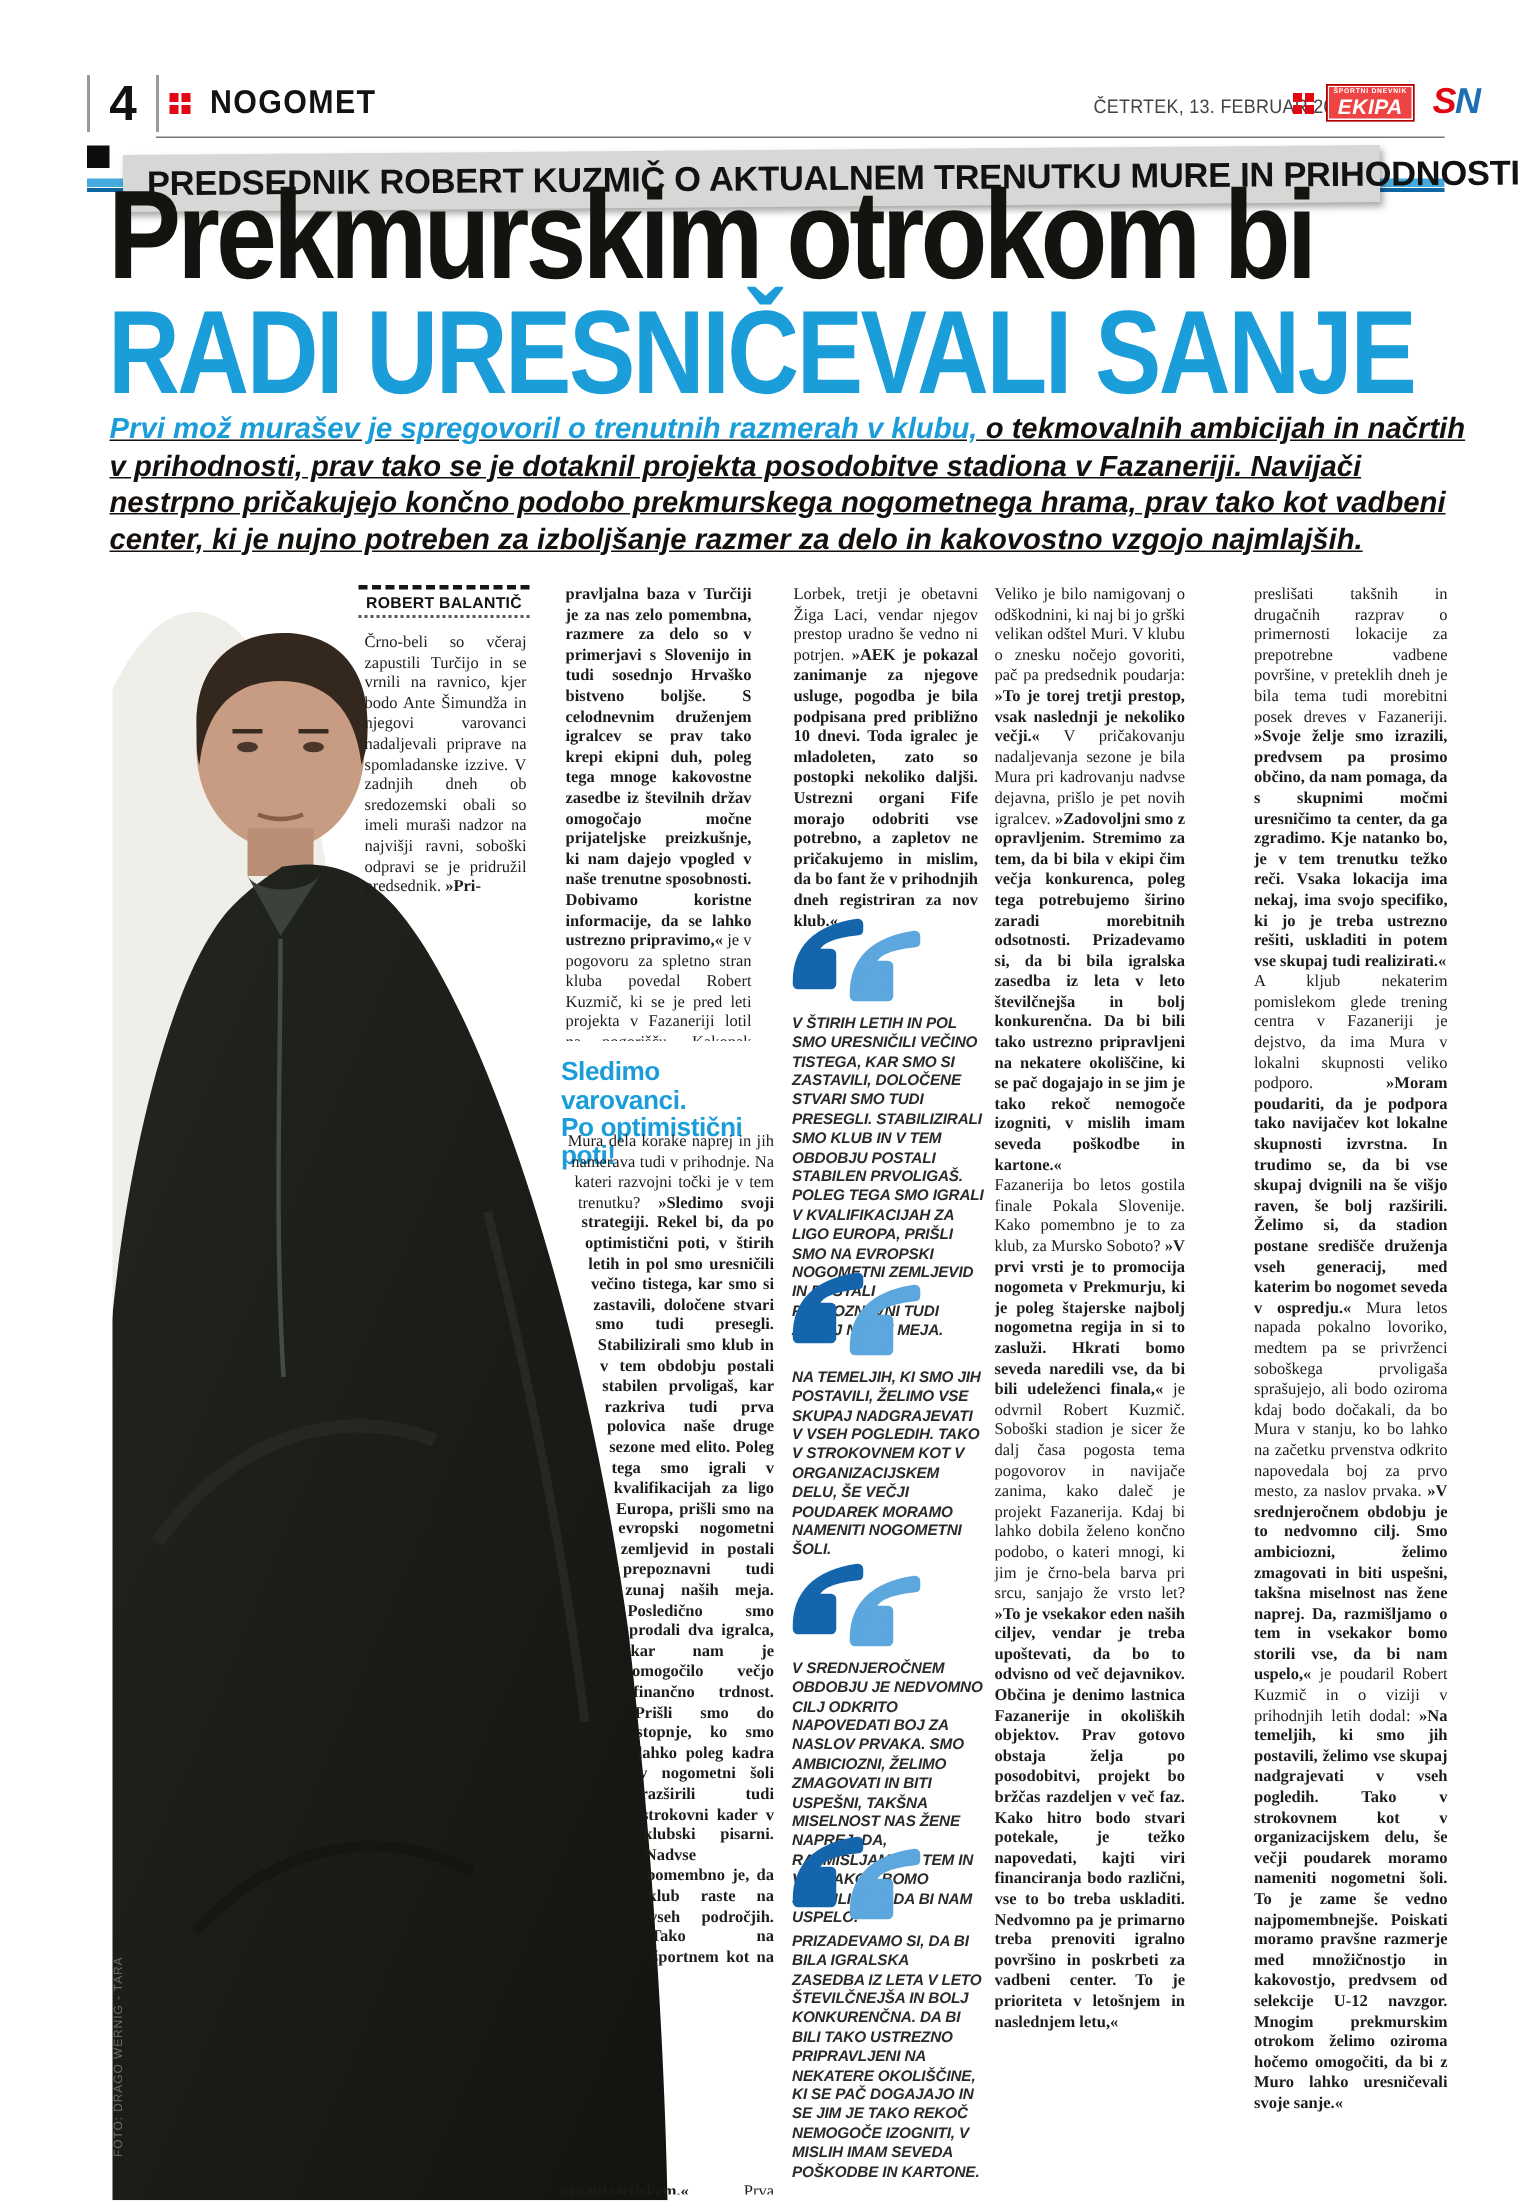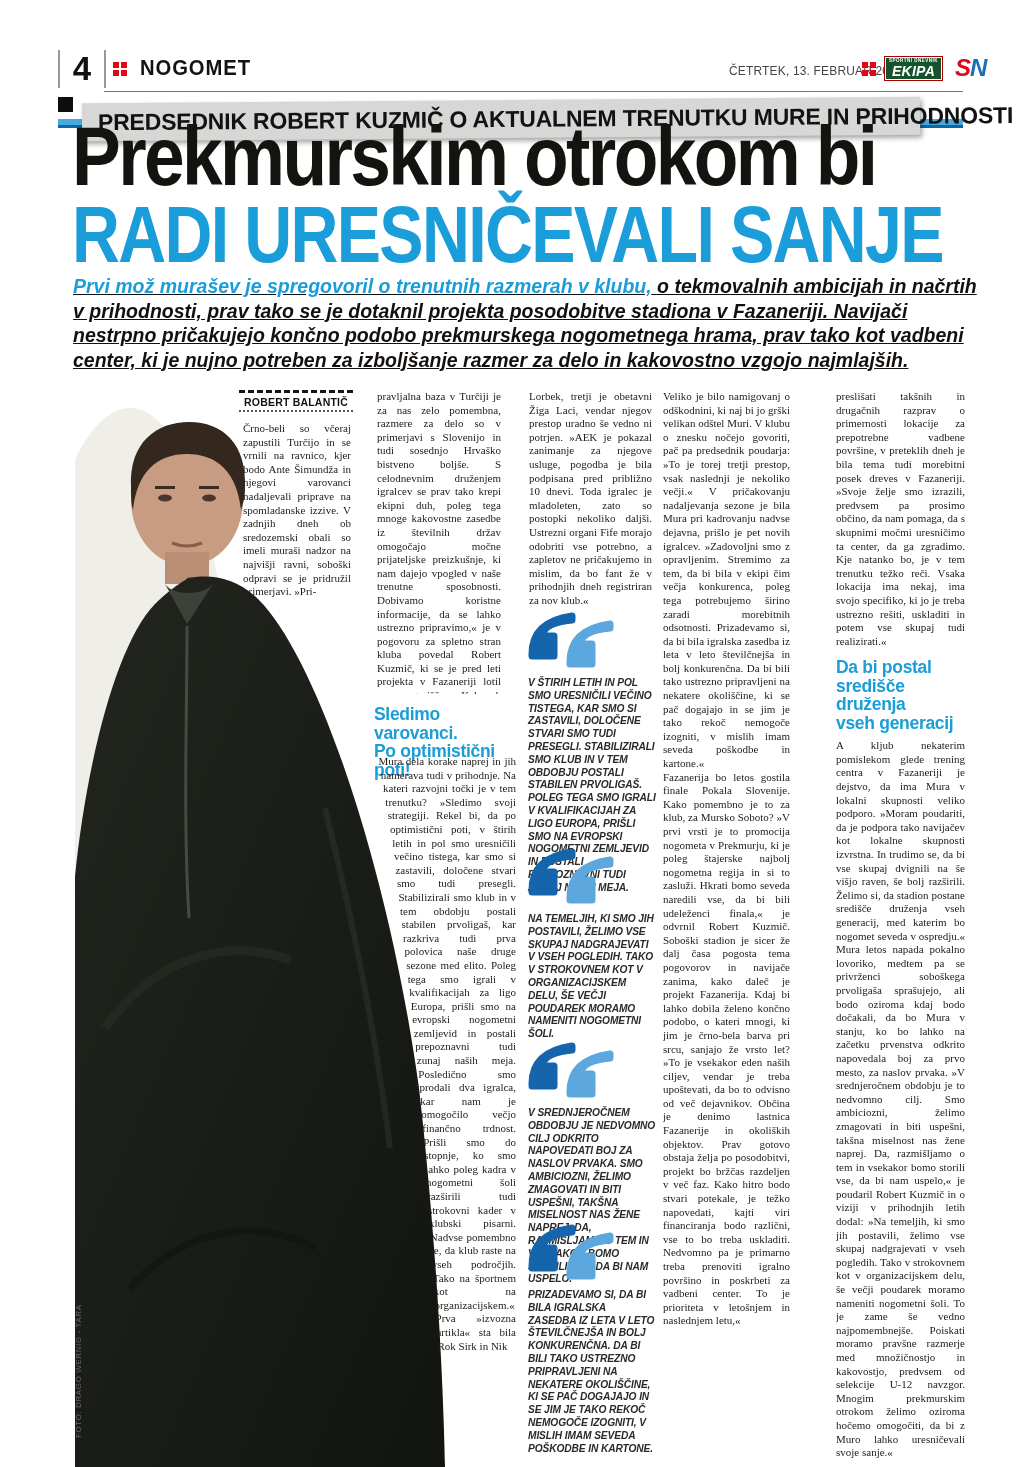--- a/index.html
+++ b/index.html
@@ -11,21 +11,21 @@
            border-left:2px solid #9a9a9a;border-right:2px solid #9a9a9a;}
   .redgrid{position:absolute;width:16px;height:14px;display:grid;grid-template-columns:6px 6px;
            grid-gap:2px;}
   .redgrid span{background:#e30613;width:6px;height:6px;display:block;}
   #grid1{left:113px;top:62px;} #grid2{left:862px;top:62px;}
   .section{position:absolute;left:140px;top:55px;font:700 22px "Liberation Sans",sans-serif;
            letter-spacing:1px;color:#131313;transform:scaleX(.92);transform-origin:left;}
   .date{position:absolute;left:729px;top:63px;font:400 13px "Liberation Sans",sans-serif;
         color:#444;letter-spacing:.2px;transform:scaleX(.92);transform-origin:left;}
   .brand{position:absolute;left:884px;top:54px;display:flex;align-items:center;}
-  .brand-box{display:inline-flex;flex-direction:column;align-items:center;background:#14532d;
+  .brand-box{display:inline-flex;flex-direction:column;align-items:center;background:#ef4444;
              border:1px solid #a00;padding:1px 4px;box-shadow:inset 0 0 0 1px #fff;}
   .brand-tagline{font:700 4.5px "Liberation Sans",sans-serif;color:#fff;letter-spacing:.5px;}
   .brand-name{font:italic 800 14px "Liberation Sans",sans-serif;color:#fff;letter-spacing:.3px;}
   .brand-sn{font:italic 800 24px "Liberation Sans",sans-serif;margin-left:12px;letter-spacing:-1px;}
   .sn-s{color:#e30613;} .sn-n{color:#1c6fb5;}
   .header-rule{position:absolute;left:104px;top:91px;width:859px;border-top:1.5px solid #777;}
   .corner-block{position:absolute;left:58px;top:97px;width:15px;height:15px;background:#0d0d0d;}
   
   .blue-band{position:absolute;left:58px;top:119px;width:905px;height:9px;
              background:linear-gradient(to bottom,#45abdf 0 6px,#ffffff 6px 6.5px,#0e67a5 6.5px 9px);}
@@ -50,21 +50,21 @@
           letter-spacing:.6px;}
   
   .byline{position:absolute;left:239px;top:390px;width:114px;text-align:center;padding:3px 0 2px;
           font:800 10.5px "Liberation Sans",sans-serif;letter-spacing:.2px;color:#111;
           border-top:3px dashed #161616;border-bottom:2px dotted #555;}
   
   .col,.colflow .col-inner{font:11px/13.6px "Liberation Serif",serif;text-align:justify;
           color:#1c1c1a;hyphens:auto;}
   .col{position:absolute;overflow:hidden;}
   .colflow{position:absolute;overflow:hidden;}
-  .b{font-weight:400;}
+  .b{font-weight:700;}
   #col1{left:243px;top:422px;width:108px;height:214px;}
   #col2top{left:377px;top:390px;width:124px;height:304px;}
   #col2lower{left:374px;top:755px;width:142px;height:708px;}
   .wrapspacer{float:left;width:72px;height:700px;
       shape-outside:polygon(0 0,3% 0,26% 14%,62% 47%,98% 100%,0 100%);}
   #col3top{left:529px;top:390px;width:123px;height:232px;}
   #col4{left:663px;top:390px;width:127px;height:1075px;}
   #col5{left:836px;top:390px;width:129px;height:1075px;}
   
   .subhead{font:800 17.5px/18.5px "Liberation Sans",sans-serif;color:#1b9dd9;
@@ -144,21 +144,21 @@
       <path d="M112,238 C112,330 108,430 114,530" stroke="#454a42" stroke-width="3" fill="none"></path>
       <path d="M30,640 C80,570 150,548 215,572" stroke="#2b2f28" stroke-width="9" fill="none" opacity=".55"></path>
       <path d="M55,900 C110,840 180,828 240,860" stroke="#0c0e0a" stroke-width="7" fill="none" opacity=".4"></path>
       <path d="M250,420 C275,520 300,640 315,760" stroke="#31362d" stroke-width="6" fill="none" opacity=".5"></path>
     </svg>
     <figcaption class="credit">FOTO: DRAGO WERNIG - TARA</figcaption>
   </figure>
 
   <div class="byline">ROBERT BALANTIČ</div>
 
-  <div class="col" id="col1"><span>Črno-beli so včeraj zapustili Turčijo in se vrnili na ravnico, kjer bodo Ante Šimundža in njegovi varovanci nadaljevali priprave na spomladanske izzive. V zadnjih dneh ob sredozemski obali so imeli muraši nadzor na najvišji ravni, soboški odpravi se je pridružil primerjavi. </span><span class="b">»Pri-</span></div>
+  <div class="col" id="col1"><span>Črno-beli so včeraj zapustili Turčijo in se vrnili na ravnico, kjer bodo Ante Šimundža in njegovi varovanci nadaljevali priprave na spomladanske izzive. V zadnjih dneh ob sredozemski obali so imeli muraši nadzor na najvišji ravni, soboški odpravi se je pridružil predsednik. </span><span class="b">»Pri-</span></div>
   <div class="col" id="col2top"><span class="b">pravljalna baza v Turčiji je za nas zelo pomembna, razmere za delo so v primerjavi s Slovenijo in tudi sosednjo Hrvaško bistveno boljše. S celodnevnim druženjem igralcev se prav tako krepi ekipni duh, poleg tega mnoge kakovostne zasedbe iz številnih držav omogočajo močne prijateljske preizkušnje, ki nam dajejo vpogled v naše trenutne sposobnosti. Dobivamo koristne informacije, da se lahko ustrezno pripravimo,«</span><span> je v pogovoru za spletno stran kluba povedal Robert Kuzmič, ki se je pred leti projekta v Fazaneriji lotil na pogorišču. Kakopak skupaj s sodelavci, najtesnejši je bil in ostaja Denis Rajbar.</span></div>
   <div class="subhead" id="col2sub">Sledimo varovanci.
 Po optimistični poti!</div>
   <div class="col" id="col2lower">
     <div class="wrapspacer"></div><span><span>Mura dela korake naprej in jih namerava tudi v prihodnje. Na kateri razvojni točki je v tem trenutku? </span><span class="b">»Sledimo svoji strategiji. Rekel bi, da po optimistični poti, v štirih letih in pol smo uresničili večino tistega, kar smo si zastavili, določene stvari smo tudi presegli. Stabilizirali smo klub in v tem obdobju postali stabilen prvoligaš, kar razkriva tudi prva polovica naše druge sezone med elito. Poleg tega smo igrali v kvalifikacijah za ligo Europa, prišli smo na evropski nogometni zemljevid in postali prepoznavni tudi zunaj naših meja. Posledično smo prodali dva igralca, kar nam je omogočilo večjo finančno trdnost. Prišli smo do stopnje, ko smo lahko poleg kadra v nogometni šoli razširili tudi strokovni kader v klubski pisarni. Nadvse pomembno je, da klub raste na vseh področjih. Tako na športnem kot na organizacijskem.«</span><span> Prva »izvozna artikla« sta bila Rok Sirk in Nik</span></span>
   </div>
   <div class="col" id="col3top"><span>Lorbek, tretji je obetavni Žiga Laci, vendar njegov prestop uradno še vedno ni potrjen. </span><span class="b">»AEK je pokazal zanimanje za njegove usluge, pogodba je bila podpisana pred približno 10 dnevi. Toda igralec je mladoleten, zato so postopki nekoliko daljši. Ustrezni organi Fife morajo odobriti vse potrebno, a zapletov ne pričakujemo in mislim, da bo fant že v prihodnjih dneh registriran za nov klub.«</span></div>
 
   <div class="quote" id="q1">
     <svg class="qicon" width="92" height="58" viewBox="0 0 92 58">
@@ -205,19 +205,16 @@
     <div class="qtext">PRIZADEVAMO SI, DA BI BILA IGRALSKA ZASEDBA IZ LETA V LETO ŠTEVILČNEJŠA IN BOLJ KONKURENČNA. DA BI BILI TAKO USTREZNO PRIPRAVLJENI NA NEKATERE OKOLIŠČINE, KI SE PAČ DOGAJAJO IN SE JIM JE TAKO REKOČ NEMOGOČE IZOGNITI, V MISLIH IMAM SEVEDA POŠKODBE IN KARTONE.</div>
   </div>
 
   <div class="colflow" id="col4">
     <div class="col-inner"><span>Veliko je bilo namigovanj o odškodnini, ki naj bi jo grški velikan odštel Muri. V klubu o znesku nočejo govoriti, pač pa predsednik poudarja: </span><span class="b">»To je torej tretji prestop, vsak naslednji je nekoliko večji.«</span><span> V pričakovanju nadaljevanja sezone je bila Mura pri kadrovanju nadvse dejavna, prišlo je pet novih igralcev. </span><span class="b">»Zadovoljni smo z opravljenim. Stremimo za tem, da bi bila v ekipi čim večja konkurenca, poleg tega potrebujemo širino zaradi morebitnih odsotnosti. Prizadevamo si, da bi bila igralska zasedba iz leta v leto številčnejša in bolj konkurenčna. Da bi bili tako ustrezno pripravljeni na nekatere okoliščine, ki se pač dogajajo in se jim je tako rekoč nemogoče izogniti, v mislih imam seveda poškodbe in kartone.«</span></div>
     <div class="col-inner"><span>Fazanerija bo letos gostila finale Pokala Slovenije. Kako pomembno je to za klub, za Mursko Soboto? </span><span class="b">»V prvi vrsti je to promocija nogometa v Prekmurju, ki je poleg štajerske najbolj nogometna regija in si to zasluži. Hkrati bomo seveda naredili vse, da bi bili udeleženci finala,«</span><span> je odvrnil Robert Kuzmič. Soboški stadion je sicer že dalj časa pogosta tema pogovorov in navijače zanima, kako daleč je projekt Fazanerija. Kdaj bi lahko dobila želeno končno podobo, o kateri mnogi, ki jim je črno-bela barva pri srcu, sanjajo že vrsto let? </span><span class="b">»To je vsekakor eden naših ciljev, vendar je treba upoštevati, da bo to odvisno od več dejavnikov. Občina je denimo lastnica Fazanerije in okoliških objektov. Prav gotovo obstaja želja po posodobitvi, projekt bo bržčas razdeljen v več faz. Kako hitro bodo stvari potekale, je težko napovedati, kajti viri financiranja bodo različni, vse to bo treba uskladiti. Nedvomno pa je primarno treba prenoviti igralno površino in poskrbeti za vadbeni center. To je prioriteta v letošnjem in naslednjem letu,«</span></div>
   </div>
 
   <div class="colflow" id="col5">
     <div class="col-inner"><span>preslišati takšnih in drugačnih razprav o primernosti lokacije za prepotrebne vadbene površine, v preteklih dneh je bila tema tudi morebitni posek dreves v Fazaneriji. </span><span class="b">»Svoje želje smo izrazili, predvsem pa prosimo občino, da nam pomaga, da s skupnimi močmi uresničimo ta center, da ga zgradimo. Kje natanko bo, je v tem trenutku težko reči. Vsaka lokacija ima nekaj, ima svojo specifiko, ki jo je treba ustrezno rešiti, uskladiti in potem vse skupaj tudi realizirati.«</span></div>
-    <div class="subhead">Da bi postal
-središče druženja
-vseh generacij</div>
     <div class="col-inner"><span>A kljub nekaterim pomislekom glede trening centra v Fazaneriji je dejstvo, da ima Mura v lokalni skupnosti veliko podporo. </span><span class="b">»Moram poudariti, da je podpora tako navijačev kot lokalne skupnosti izvrstna. In trudimo se, da bi vse skupaj dvignili na še višjo raven, še bolj razširili. Želimo si, da stadion postane središče druženja vseh generacij, med katerim bo nogomet seveda v ospredju.«</span><span> Mura letos napada pokalno lovoriko, medtem pa se privrženci soboškega prvoligaša sprašujejo, ali bodo oziroma kdaj bodo dočakali, da bo Mura v stanju, ko bo lahko na začetku prvenstva odkrito napovedala boj za prvo mesto, za naslov prvaka. </span><span class="b">»V srednjeročnem obdobju je to nedvomno cilj. Smo ambiciozni, želimo zmagovati in biti uspešni, takšna miselnost nas žene naprej. Da, razmišljamo o tem in vsekakor bomo storili vse, da bi nam uspelo,«</span><span> je poudaril Robert Kuzmič in o viziji v prihodnjih letih dodal: </span><span class="b">»Na temeljih, ki smo jih postavili, želimo vse skupaj nadgrajevati v vseh pogledih. Tako v strokovnem kot v organizacijskem delu, še večji poudarek moramo nameniti nogometni šoli. To je zame še vedno najpomembnejše. Poiskati moramo pravšne razmerje med množičnostjo in kakovostjo, predvsem od selekcije U-12 navzgor. Mnogim prekmurskim otrokom želimo oziroma hočemo omogočiti, da bi z Muro lahko uresničevali svoje sanje.«</span></div>
   </div>
 
 </div>
 
 </body></html>

